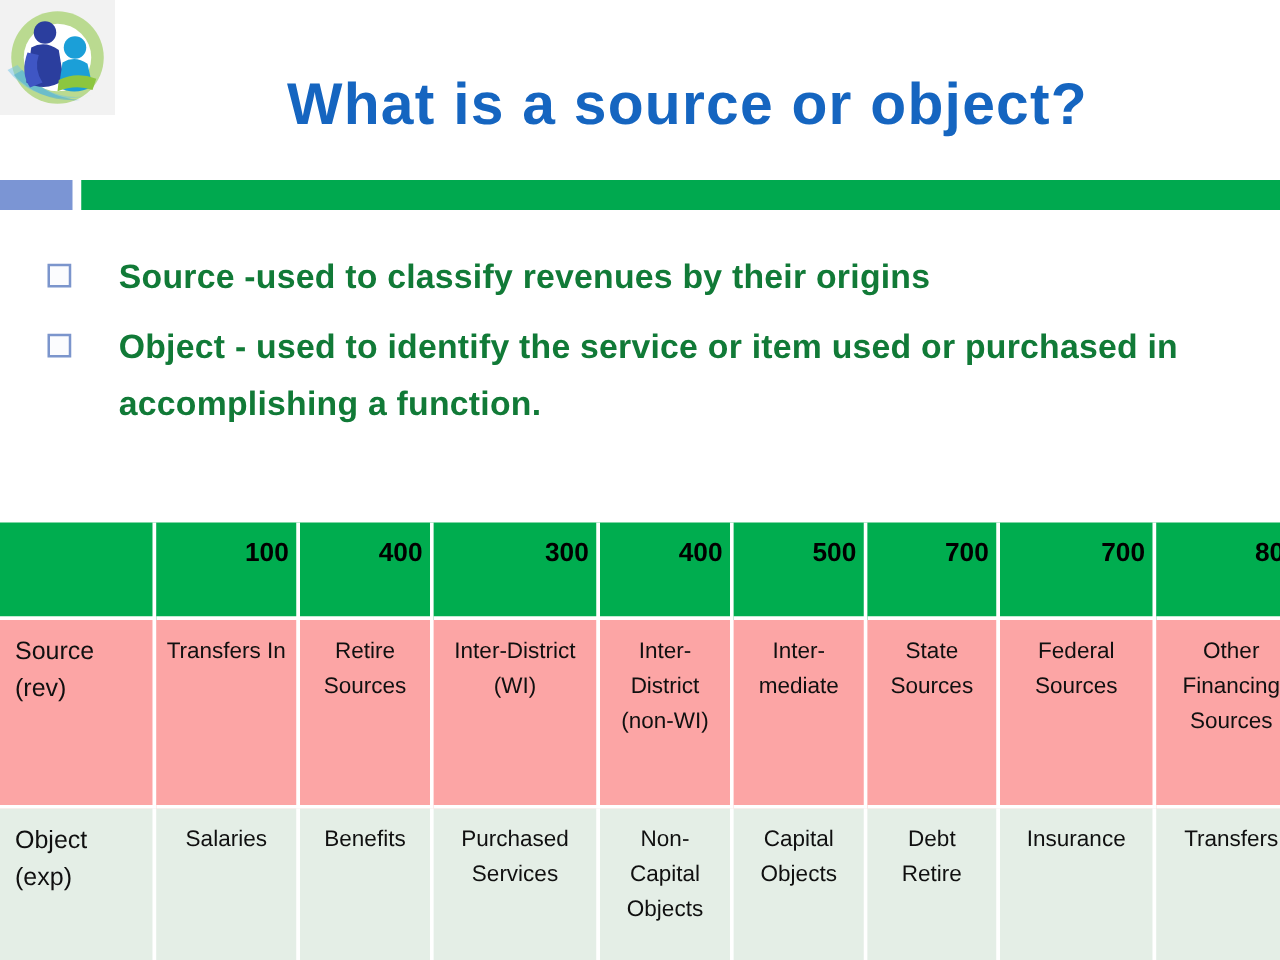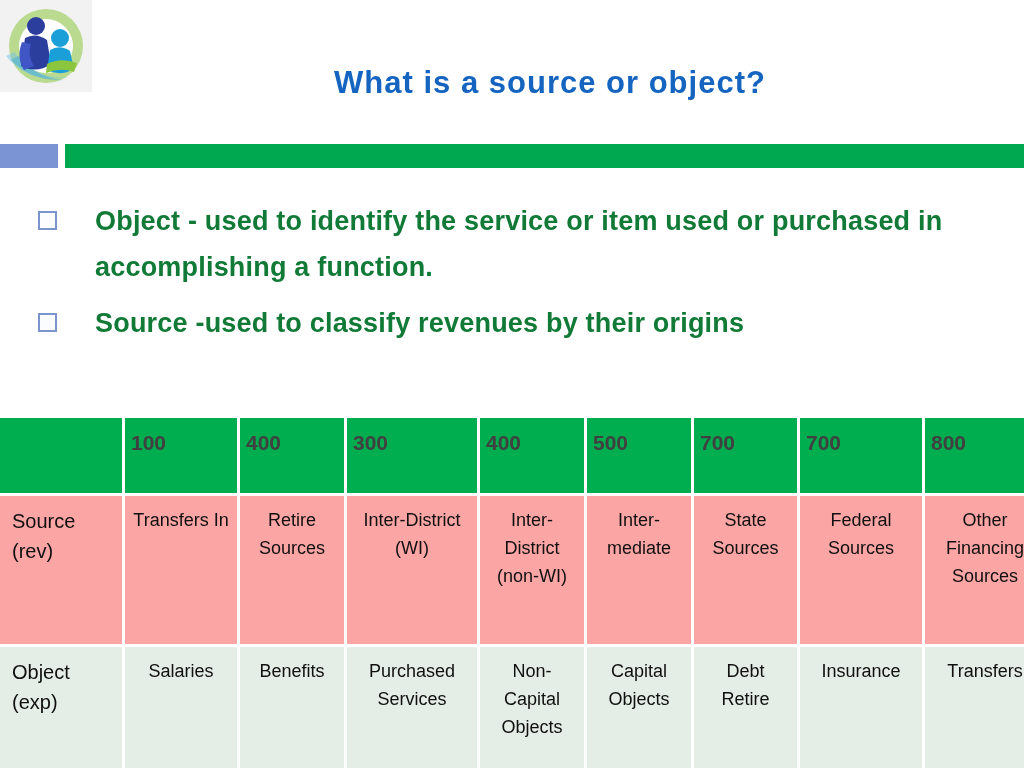--- a/index.html
+++ b/index.html
@@ -28,21 +28,21 @@
   .logo-box svg { display: block; }
 
   
   .slide-title {
     position: absolute;
     left: 100px;
     top: 52px;
     width: 900px;
     height: 62px;
     color: #1565c0;
-    font-size: 31px;
+    font-size: 47px;
     font-weight: bold;
     letter-spacing: 1px;
     line-height: 62px;
     text-align: center;
     white-space: nowrap;
   }
 
   
   .divider-blue {
     position: absolute;
@@ -104,24 +104,24 @@
   .class-table td {
     vertical-align: top;
     padding: 10px 6px 6px 6px;
     border-right: 3px solid #ffffff;
     border-bottom: 3px solid #ffffff;
   }
   .class-table tr td:last-child { border-right: none; }
 
   .hdr-row td {
     background: #00ad4f;
-    color: #404040;
+    color: #000000;
     font-size: 21px;
     font-weight: bold;
-    text-align: left;
+    text-align: right;
     height: 61px;
     line-height: 34px;
     padding-top: 8px;
   }
   .hdr-row td.corner {
     background: #00ad4f;
   }
 
   .src-row td {
     background: #fca5a5;
@@ -166,25 +166,25 @@
 </div>
 
 <div class="slide-title">What is a source or object?</div>
 
 <div class="divider-blue"></div>
 <div class="divider-green"></div>
 
 <div class="bullets">
   <div class="bullet-row">
     <span class="bullet-marker"></span>
-    <span class="bullet-text">Object - used to identify the service or item used or purchased in accomplishing a function.</span>
+    <span class="bullet-text">Source -used to classify revenues by their origins</span>
   </div>
   <div class="bullet-row">
     <span class="bullet-marker"></span>
-    <span class="bullet-text">Source -used to classify revenues by their origins</span>
+    <span class="bullet-text">Object - used to identify the service or item used or purchased in accomplishing a function.</span>
   </div>
 </div>
 
 <table class="class-table">
   <tbody>
       <tr class="hdr-row">
     <td class="corner" style="width:110px;"></td>
     <td style="width:100px;">100</td>
     <td style="width:92px;">400</td>
     <td style="width:118px;">300</td>

